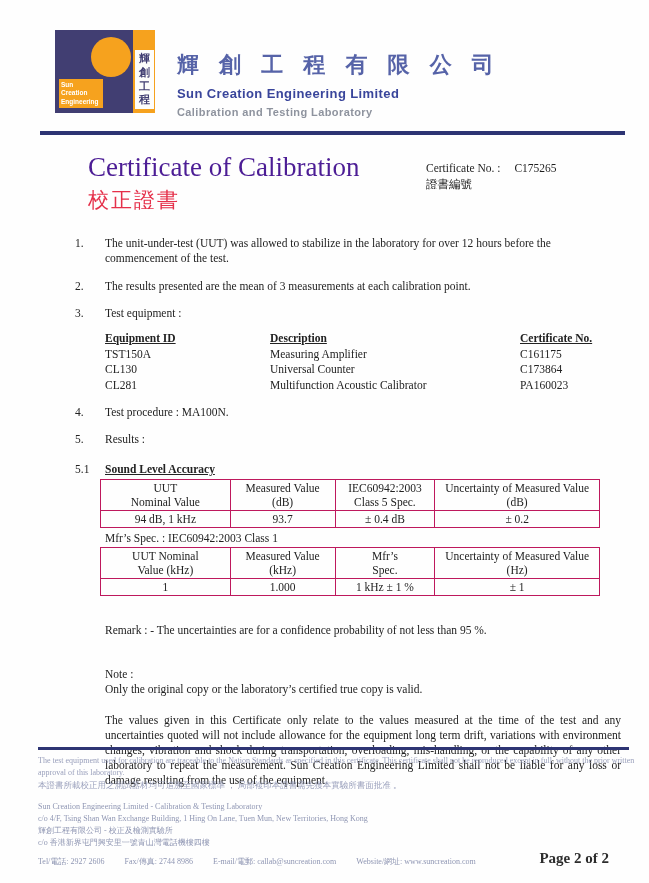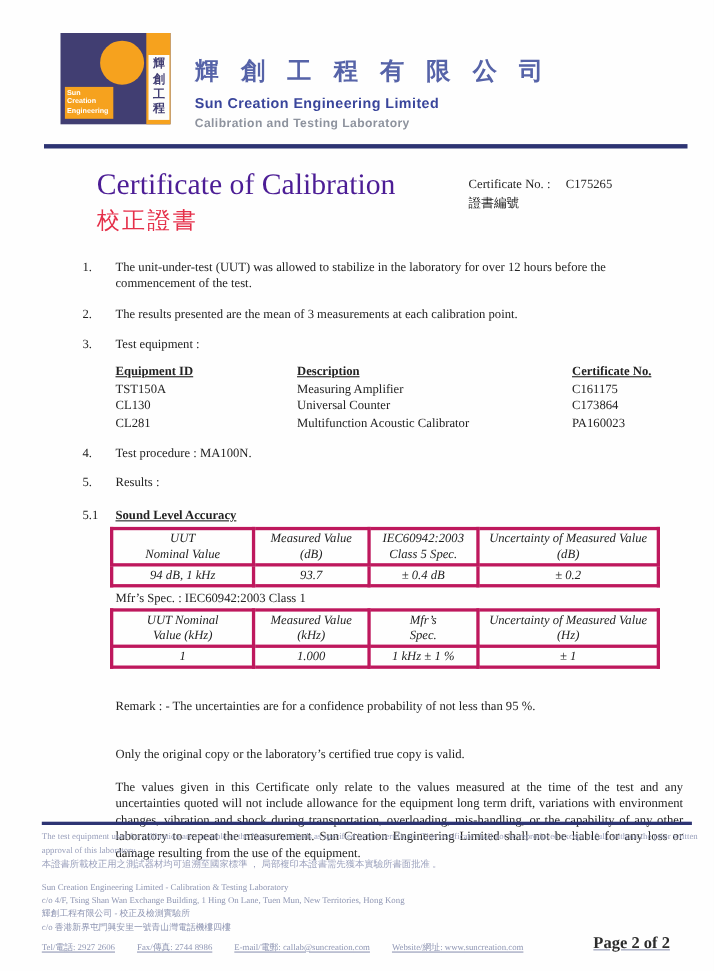--- a/index.html
+++ b/index.html
@@ -36,33 +36,33 @@
   
   .content{font-size:11.5px;line-height:1.34;}
   .item{display:flex;margin:0 30px 0 75px;}
   .item-num{width:30px;flex-shrink:0;}
   .mt22{margin-top:22px;} .mt12{margin-top:12px;} .mt10{margin-top:10px;}
   .equip{margin:10px 30px 0 105px;}
   .equip-row{display:grid;grid-template-columns:165px 250px auto;}
   .u{text-decoration:underline;font-weight:bold;}
   .sec-head{display:flex;margin:14px 30px 2px 75px;}
   .ctable{border-collapse:collapse;margin-left:100px;width:500px;text-align:center;font-size:11.5px;}
-  .ctable td{border:3px solid #be185d;padding:1px 2px;line-height:1.22;vertical-align:middle;font-style:italic;}
+  .ctable td{border:1px solid #be185d;padding:1px 2px;line-height:1.22;vertical-align:middle;}
   .c1{width:26%;} .c2{width:21%;} .c3{width:20%;} .c4{width:33%;}
   .mfr-note{margin:3px 30px 0 105px;}
   .remark{margin:27px 30px 0 105px;}
   .note{margin:29px 30px 0 105px;}
   .disclaimer{margin:15px 0 0 105px;width:516px;text-align:justify;line-height:1.3;}
   
   .footer{position:absolute;left:38px;right:20px;bottom:16px;font-size:8px;}
   .footer-rule{height:3px;background:#2d3473;margin-bottom:5px;}
   .f-en{color:#9aa0bc;line-height:1.5;width:597px;}
   .f-zh{color:#9aa0bc;font-size:8.5px;margin-top:1px;}
   .f-addr{margin-top:9px;color:#8f96b3;line-height:1.5;}
-  .f-contact{display:flex;align-items:flex-end;color:#8f96b3;margin-top:1px;text-decoration:underline;}
+  .f-contact{display:flex;align-items:flex-end;color:#8f96b3;margin-top:1px;}
   .f-contact > span{margin-right:20px;}
   .f-page{margin-left:auto;margin-right:18px;color:#2c2c2c;font-size:15px;font-weight:bold;}
 </style>
 </head>
 <body>
 
 <div class="page">
 
   <div class="header">
     <div class="logo">
@@ -207,20 +207,21 @@
         <td>1.000</td>
         <td>1 kHz ± 1 %</td>
         <td>± 1</td>
       </tr>
     </tbody>
       </table>
 
     <div class="remark">Remark  :  -  The uncertainties are for a confidence probability of not less than 95 %.</div>
 
     <div class="note">
+      <div>Note :</div>
       <div>Only the original copy or the laboratory’s certified true copy is valid.</div>
     </div>
 
     <div class="disclaimer">The values given in this Certificate only relate to the values measured at the time of the test and any uncertainties quoted will not include allowance for the equipment long term drift, variations with environment changes, vibration and shock during transportation, overloading, mis-handling, or the capability of any other laboratory to repeat the measurement. Sun Creation Engineering Limited shall not be liable for any loss or damage resulting from the use of the equipment.</div>
   </div>
 
   <div class="footer">
     <div class="footer-rule"></div>
     <div class="f-en">The test equipment used for calibration are traceable to the Nation Standards as specified in this certificate.  This certificate shall not be reproduced except in full, without the prior written approval of this laboratory.</div>
     <div class="f-zh">本證書所載校正用之測試器材均可追溯至國家標準 ， 局部複印本證書需先獲本實驗所書面批准 。</div>

